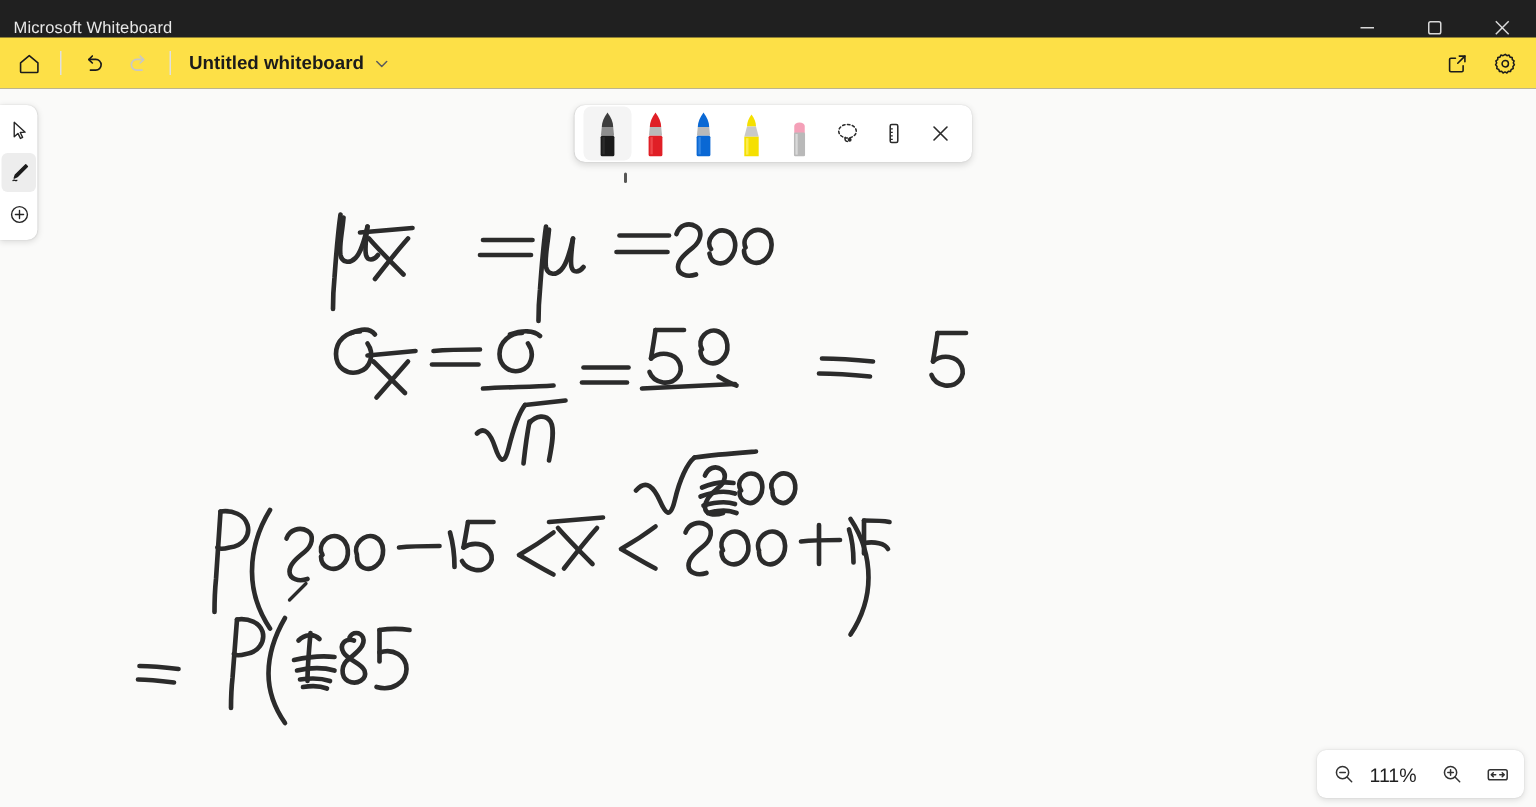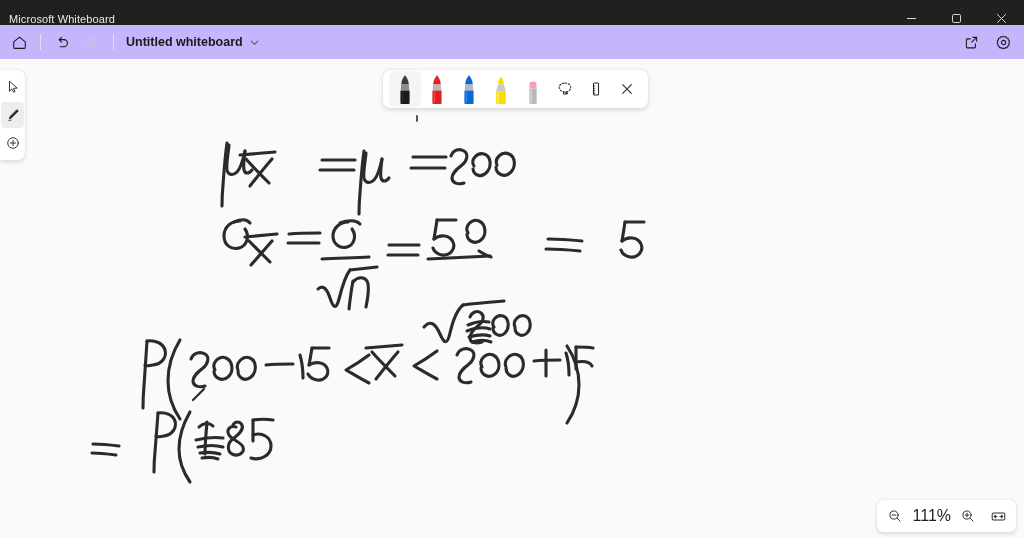--- a/index.html
+++ b/index.html
@@ -54,21 +54,21 @@
     color: #d8d8d8;
   }
   .win-btn svg { display: block; }
 
   
   .cmdbar {
     position: absolute;
     top: 25px; left: 0;
     width: 1024px;
     height: 34px;
-    background: #c4b5fd;
+    background: #fde047;
     border-bottom: 1px solid #000000;
     display: flex;
     align-items: center;
   }
   .cmd-left {
     display: flex;
     align-items: center;
     padding-left: 4px;
     gap: 0px;
   }
@@ -222,24 +222,24 @@
   .zoom-btn {
     width: 30px;
     height: 28px;
     display: flex;
     align-items: center;
     justify-content: center;
     border-radius: 4px;
     color: #333333;
   }
   .zoom-level {
-    font-size: 16px;
+    font-size: 13px;
     color: #1f1f1f;
     min-width: 38px;
-    text-align: right;
+    text-align: left;
     padding: 0 2px;
     white-space: nowrap;
   }
 </style>
 </head>
 <body>
 
 <div class="app">
 
   <div class="titlebar">

